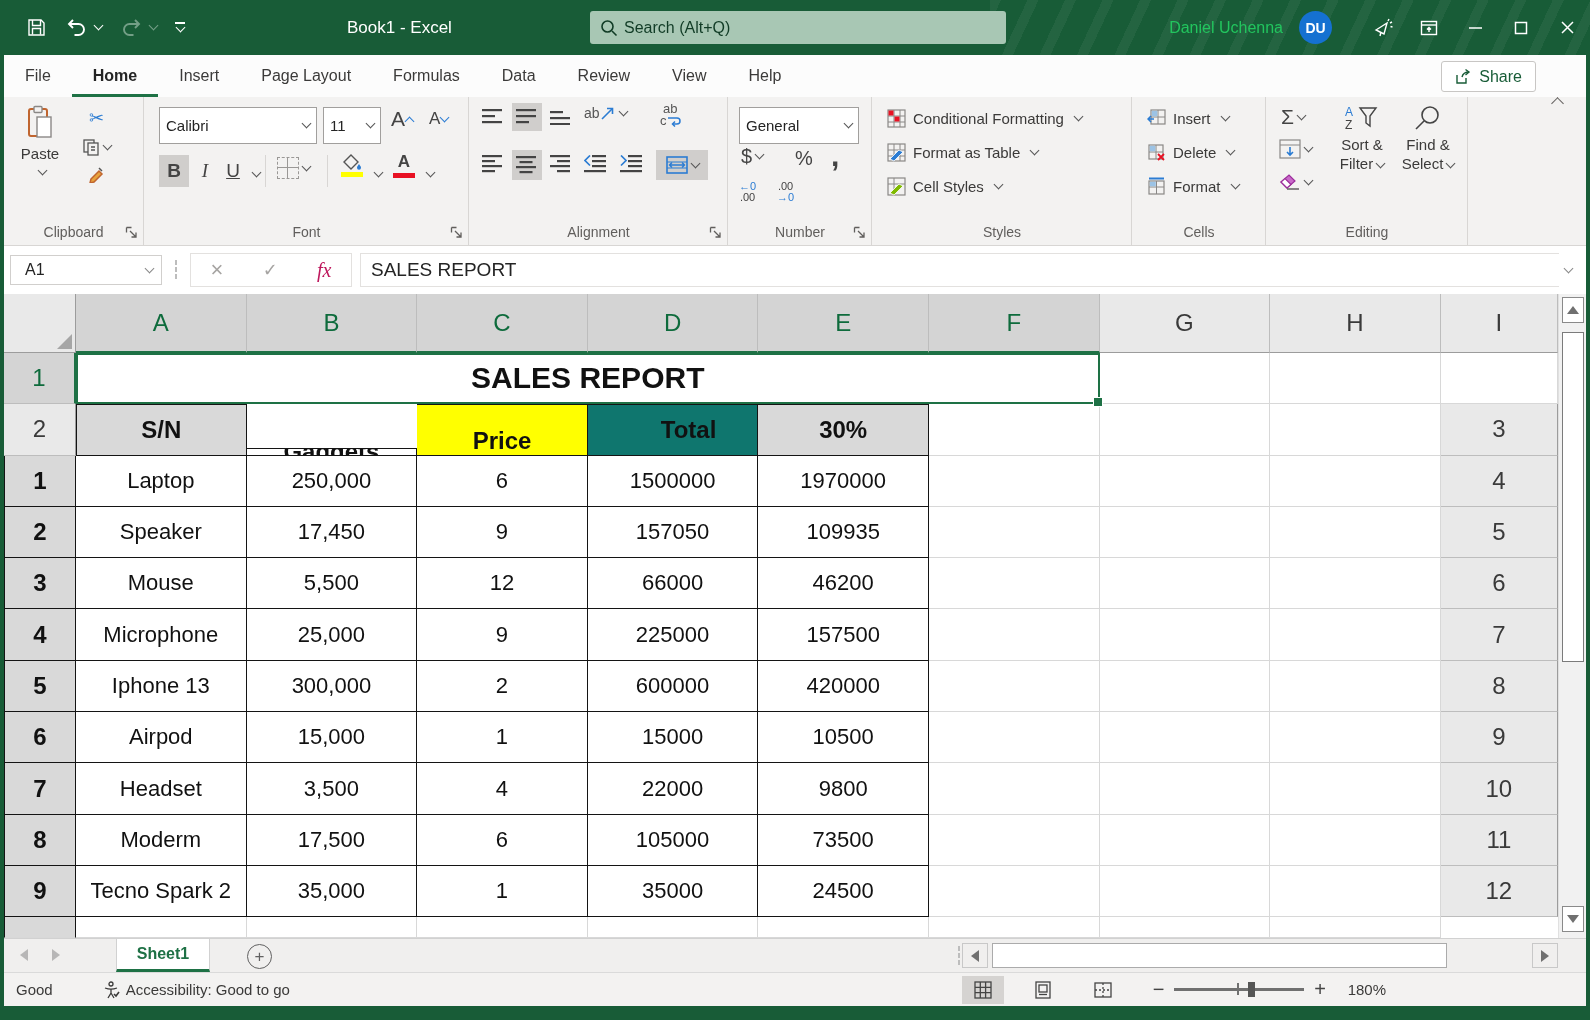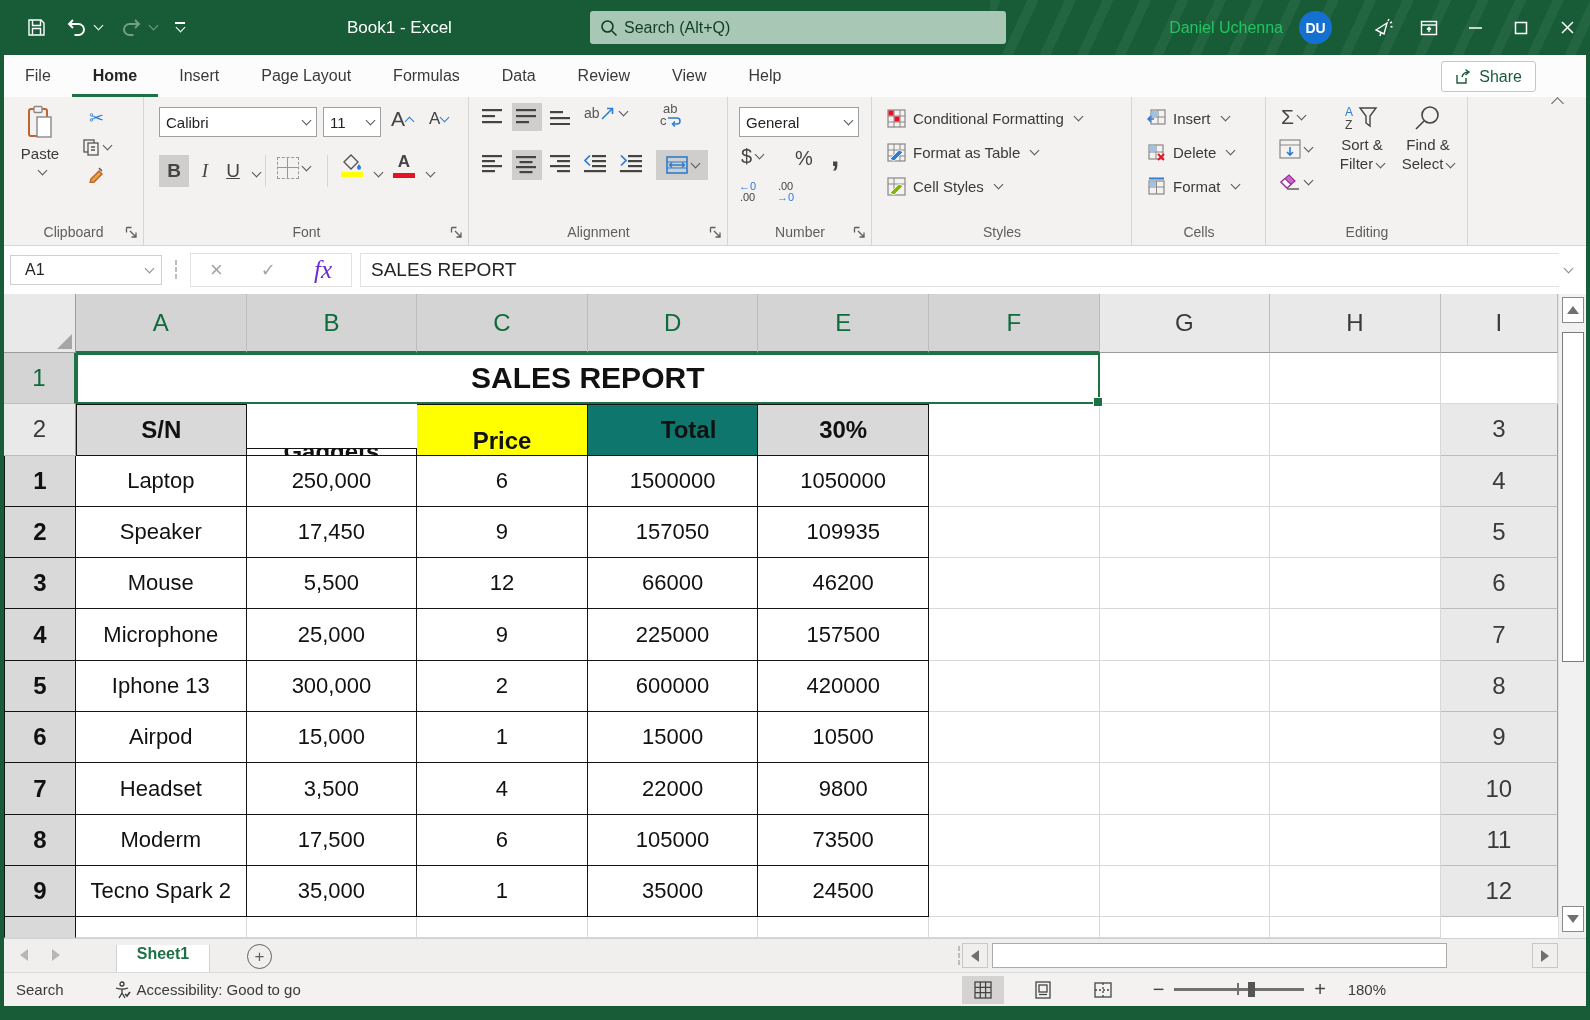--- a/index.html
+++ b/index.html
@@ -31,21 +31,21 @@
   .rtab.active{font-weight:bold;color:#242424;box-shadow:inset 0 -3px 0 #1E7145;}
   .sharebtn{position:absolute;right:50px;top:6px;height:29px;padding:0 13px;border:1px solid #C8C6C4;border-radius:3px;
     background:#fff;color:#185C37;font-size:16px;display:flex;align-items:center;gap:7px;}
 
   
   .ribbon{top:97px;height:148px;background:#F3F2F1;border-bottom:1px solid #D8D6D4;}
   .rgroup{position:absolute;top:0;height:148px;border-right:1px solid #D8D6D4;box-sizing:border-box;}
   .glabel{position:absolute;bottom:5px;left:0;right:0;text-align:center;font-size:14px;color:#605E5C;}
   .launcher{position:absolute;right:5px;bottom:6px;width:13px;height:13px;}
   .combo{background:#fff;border:1px solid #A19F9D;display:flex;align-items:center;justify-content:space-between;
-    padding:0 6px;font-size:15px;color:#242424;box-sizing:border-box;height:30px;}
+    padding:0 6px;font-size:15px;color:#242424;box-sizing:border-box;height:37px;}
   .btn{display:flex;align-items:center;justify-content:center;color:#444;}
   .toggled{background:#D0CECC;}
   .blue{color:#2B7CD3;}
   .iconlines rect{fill:#444;}
   .two-line{font-size:15px;color:#3B3A39;line-height:19px;text-align:center;}
   .ritem{display:flex;align-items:center;gap:7px;font-size:15px;color:#3B3A39;white-space:nowrap;}
 
   
   .formulabar{top:246px;height:48px;background:#fff;border-bottom:1px solid #CFCFCF;display:flex;align-items:center;}
   .namebox{margin-left:6px;width:152px;height:30px;border:1px solid #D1CFCD;display:flex;align-items:center;
@@ -83,22 +83,22 @@
   .sbtn{position:absolute;left:3px;width:22px;height:26px;background:#fff;border:1px solid #8A8A8A;display:flex;align-items:center;justify-content:center;box-sizing:border-box;}
   .tri-up{width:0;height:0;border-left:6px solid transparent;border-right:6px solid transparent;border-bottom:8px solid #707070;}
   .tri-down{width:0;height:0;border-left:6px solid transparent;border-right:6px solid transparent;border-top:8px solid #707070;}
   .tri-left{width:0;height:0;border-top:6px solid transparent;border-bottom:6px solid transparent;border-right:8px solid #707070;}
   .tri-right{width:0;height:0;border-top:6px solid transparent;border-bottom:6px solid transparent;border-left:8px solid #707070;}
   .vthumb{position:absolute;left:3px;top:38px;width:22px;height:330px;background:#fff;border:1px solid #7B7B7B;box-sizing:border-box;}
 
   
   .sheetbar{top:938px;height:34px;background:#F0EFEE;border-top:1px solid #D1D1D1;box-sizing:border-box;}
   .navarr{position:absolute;top:10px;}
-  .sheettab{position:absolute;left:112px;top:6px;width:94px;height:33px;background:#fff;border-left:1px solid #D1D1D1;
-    border-right:1px solid #D1D1D1;border-bottom:3px solid #1E7145;box-sizing:border-box;display:flex;
+  .sheettab{position:absolute;left:112px;top:0;width:94px;height:33px;background:#fff;border-left:1px solid #D1D1D1;
+    border-right:1px solid #D1D1D1;border-bottom:3px solid #1E7145;box-sizing:border-box;display:flex;align-items:center;
     justify-content:center;font-weight:bold;color:#1E7145;font-size:16px;}
   .addsheet{position:absolute;left:243px;top:5px;width:23px;height:23px;border:1px solid #616161;border-radius:50%;
     color:#616161;font-size:17px;display:flex;align-items:center;justify-content:center;}
   .hscroll{position:absolute;left:958px;right:28px;top:4px;height:25px;}
   .hbtn{position:absolute;top:0;width:26px;height:25px;background:#F0EFEE;display:flex;align-items:center;justify-content:center;border:1px solid #C8C8C8;box-sizing:border-box;}
   .hthumb{position:absolute;left:30px;top:0;width:455px;height:25px;background:#fff;border:1px solid #ABABAB;box-sizing:border-box;}
 
   
   .statusbar{top:972px;height:34px;background:#F3F2F1;border-top:1px solid #DADADA;box-sizing:border-box;
     display:flex;align-items:center;font-size:15px;color:#3B3A39;}
@@ -535,21 +535,21 @@
 
   <div class="bar formulabar">
     <div class="namebox">
       <span>A1</span>
       <span class="chev" style="color:#888;margin-right:8px;"></span>
     </div>
     <div class="dots"></div>
     <div class="fbtns">
       <span style="font-size:22px;color:#A6A4A2;">×</span>
       <span style="font-size:18px;color:#A6A4A2;">✓</span>
-      <span style="font-size:25px;font-style:italic;font-family:'Liberation Serif',serif;color:#6d28d9;">fx</span>
+      <span style="font-size:20px;font-style:italic;font-family:'Liberation Serif',serif;color:#be185d;">fx</span>
     </div>
     <div class="fx-area">
         <span>SALES REPORT</span>
       </div>
     <span class="chev" style="color:#888;margin:0 14px 0 6px;"></span>
   </div>
 
   <div class="bar gridwrap">
     <div id="sheet">
         <div class="corner">
@@ -624,21 +624,21 @@
         <div class="c tb">
           <span>250,000</span>
         </div>
         <div class="c tb">
           <span>6</span>
         </div>
         <div class="c tb">
           <span>1500000</span>
         </div>
         <div class="c tb">
-          <span>1050000</span>
+          <span>1970000</span>
         </div>
         <div class="c"></div>
         <div class="c"></div>
         <div class="c"></div>
         <div class="rh">
           <span>4</span>
         </div>
         <div class="c tb sn first">
           <span>2</span>
         </div>
@@ -874,21 +874,21 @@
           <div class="tri-left"></div>
         </div>
       <div class="hthumb"></div>
       <div class="hbtn" style="right:0;">
           <div class="tri-right"></div>
         </div>
     </div>
   </div>
 
   <div class="bar statusbar">
-    <span style="margin-left:12px;">Search</span>
+    <span style="margin-left:12px;">Good</span>
     <span style="margin-left:50px;display:flex;align-items:center;gap:6px;">
       <svg width="17" height="18" viewBox="0 0 17 18" fill="none" stroke="#3B3A39" stroke-width="1.3">
           <circle cx="8" cy="3" r="2"></circle>
           <path d="M2 7c4 1.5 8 1.5 12 0M8 8v4l-3 5M8 12l3 5"></path>
           <path d="M11 13l2 2 3-4" stroke-width="1.6"></path>
         </svg>
       <span>Accessibility: Good to go</span>
     </span>
     <div style="position:absolute;right:462px;display:flex;">
       <div class="viewbtn" style="background:#D5D3D1;">

